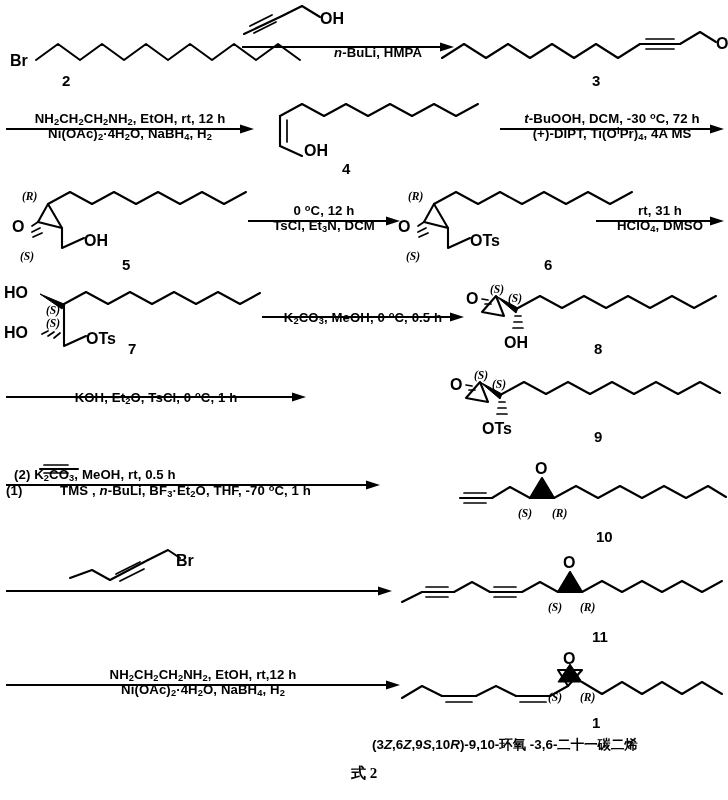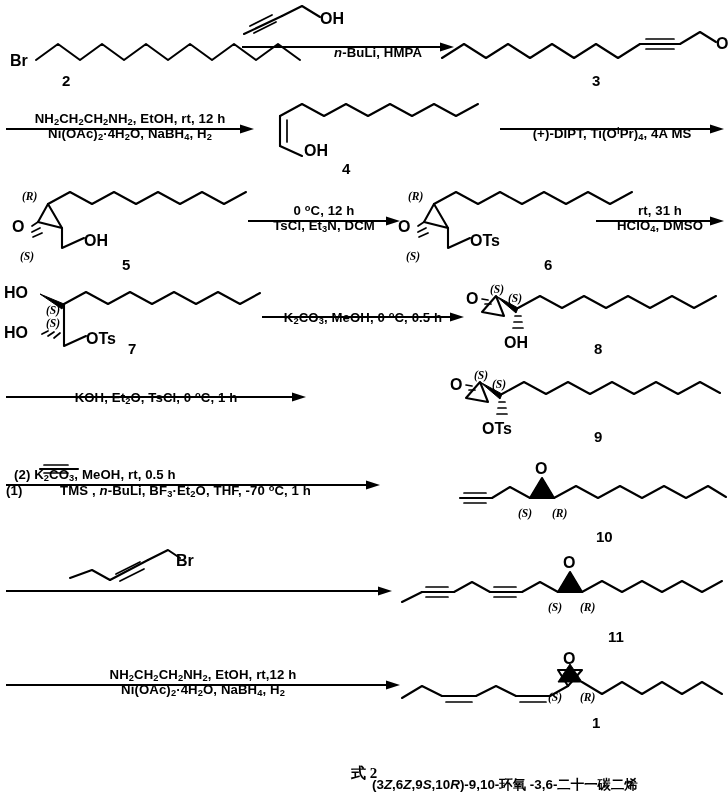--- a/index.html
+++ b/index.html
@@ -28,21 +28,21 @@
   .arrowbox .rxn-top{position:absolute;left:0;bottom:6px;width:100%;text-align:center;}
   .arrowbox .rxn-bot{position:absolute;left:0;top:7px;width:100%;text-align:center;}
   .arrowbox .rxn-top-l{position:absolute;left:0;bottom:6px;width:100%;text-align:left;}
   .arrowbox .rxn-bot-l{position:absolute;left:0;top:7px;width:100%;text-align:left;}
   .caption{
     position:absolute;width:100%;text-align:center;
     font-family:"Liberation Serif", serif;font-size:15px;font-weight:bold;
   }
   .prodname{
     position:absolute;font-family:"Liberation Sans", sans-serif;
-    font-size:13.4px;font-weight:bold;white-space:nowrap;margin-top:40px;
+    font-size:13.4px;font-weight:bold;white-space:nowrap;
   }
   .prodname .it{font-style:italic;}
 </style>
 </head>
 <body>
 
 <div class="stage">
 
   <svg class="abs" style="left:10px;top:18px;" width="300" height="50">
     <text class="atom" x="0" y="48">Br</text>
@@ -93,20 +93,21 @@
     <text class="atom" x="32" y="58">OH</text>
   </svg>
   <div class="abs cmpd" style="left:342px;top:160px;">4</div>
 
   <div class="arrowbox" style="left:500px;top:104px;width:224px;height:44px;">
     <div class="rxn-top reagent">(+)-DIPT, Ti(O<sup>i</sup>Pr)<sub>4</sub>, 4A MS</div>
     <svg style="position:absolute;left:0;top:20px;" width="224" height="10">
       <path class="arrow-line" d="M0,5 L214,5"></path>
       <path d="M224,5 L210,0.6 L210,9.4 Z" fill="#000"></path>
     </svg>
+    <div class="rxn-bot reagent"><span class="it">t</span>-BuOOH, DCM, -30 <sup>o</sup>C, 72 h</div>
   </div>
 
   <svg class="abs" style="left:4px;top:188px;" width="250" height="80">
     <text class="atom" x="8" y="44">O</text>
 
     <path class="bond" d="M34,34 L44,16 L58,40 Z" fill="none"></path>
 
     <path class="bond-thin" d="M28,38 L34,34"></path>
     <path class="bond-thin" d="M28,44 L36,40"></path>
     <path class="bond-thin" d="M29,49 L38,45"></path>
@@ -269,21 +270,21 @@
     <path class="bond-thin" d="M94,31 L116,31"></path>
     <path class="bond-thin" d="M94,41 L116,41"></path>
     <path class="bond" d="M122,36 L140,26 L158,36"></path>
     <path class="bond" d="M158,36 L170,16 L182,36 Z" fill="none"></path>
     <path class="wedge" d="M170,16 L158,36 L182,36 Z"></path>
     <text class="atom" x="163" y="12">O</text>
     <path class="bond" d="M182,36 L202,25 L222,36 L242,25 L262,36 L282,25 L302,36 L322,25"></path>
     <text class="stereo" x="148" y="55">(S)</text>
     <text class="stereo" x="180" y="55">(R)</text>
   </svg>
-  <div class="abs cmpd" style="left:592px;top:628px;margin-left:16px;">11</div>
+  <div class="abs cmpd" style="left:592px;top:628px;">11</div>
 
   <div class="arrowbox" style="left:6px;top:660px;width:394px;height:44px;">
     <div class="rxn-top reagent">Ni(OAc)<sub>2</sub>·4H<sub>2</sub>O, NaBH<sub>4</sub>, H<sub>2</sub></div>
     <svg style="position:absolute;left:0;top:20px;" width="394" height="10">
       <path class="arrow-line" d="M0,5 L384,5"></path>
       <path d="M394,5 L380,0.6 L380,9.4 Z" fill="#000"></path>
     </svg>
     <div class="rxn-bot reagent">NH<sub>2</sub>CH<sub>2</sub>CH<sub>2</sub>NH<sub>2</sub>, EtOH, rt,12 h</div>
   </div>
 

